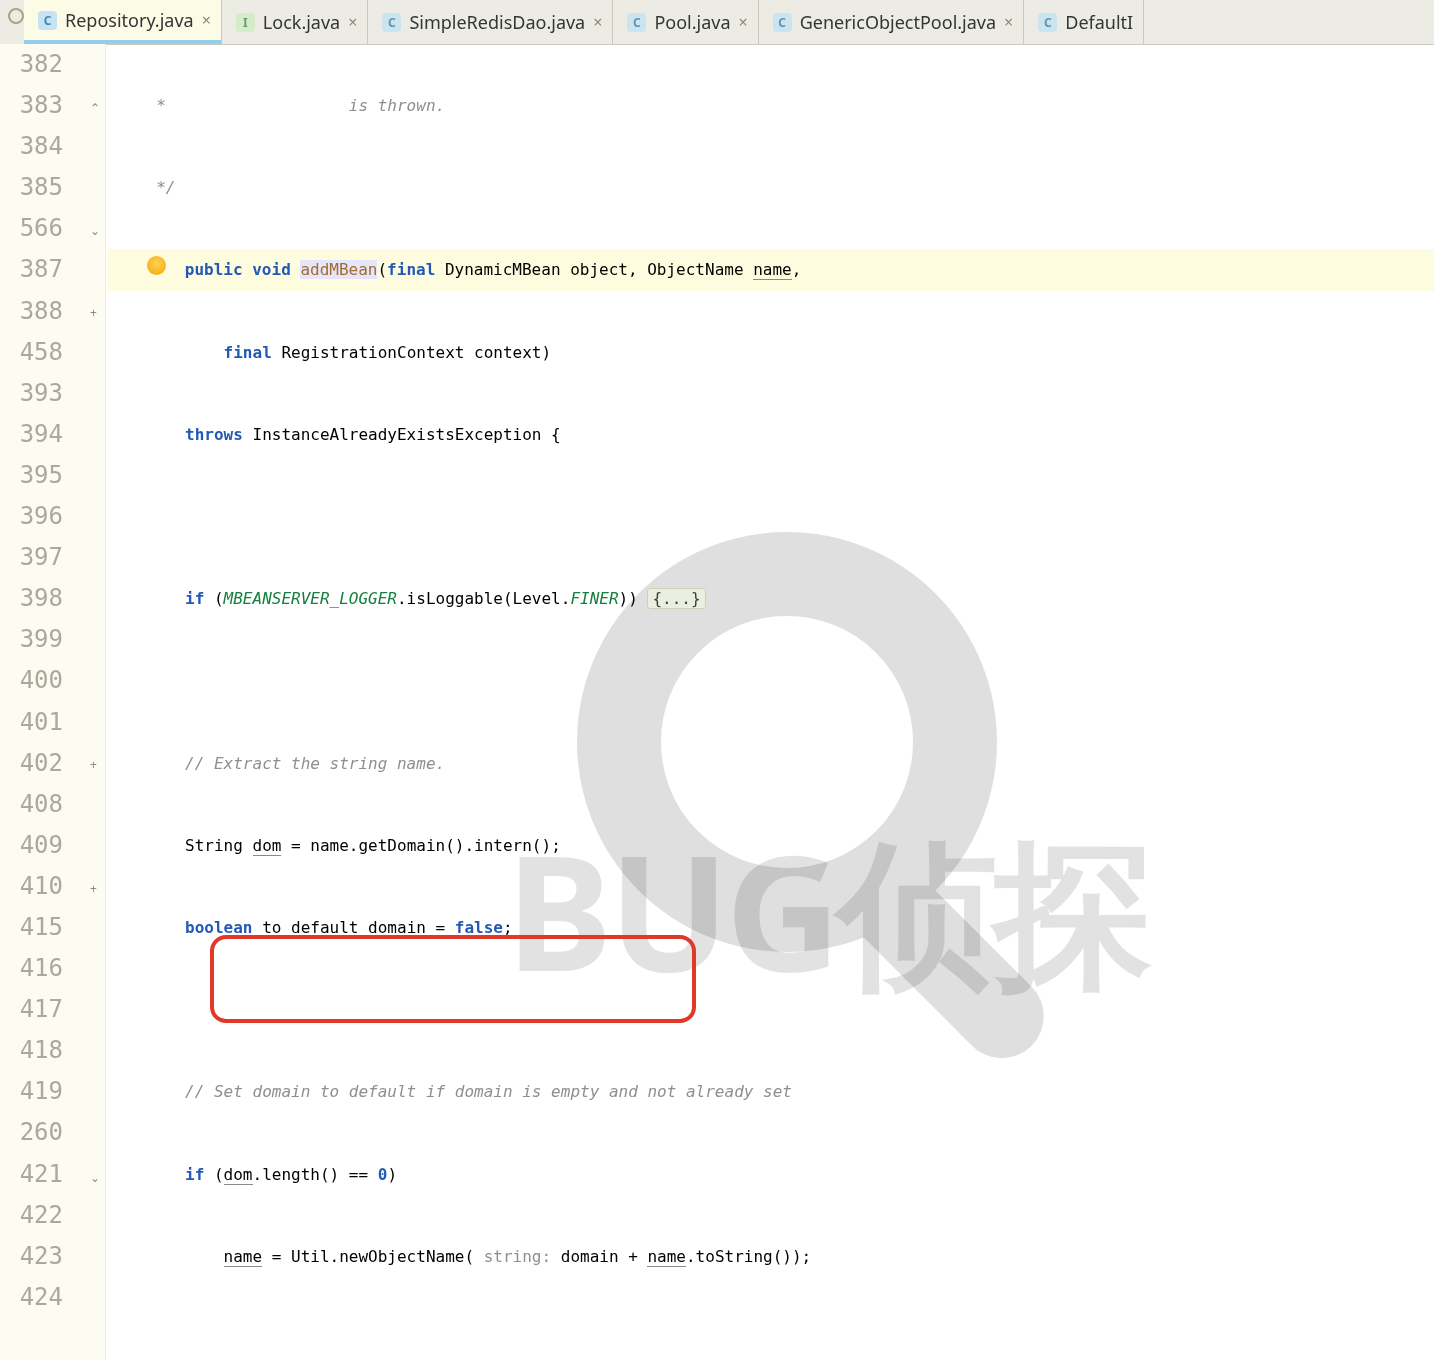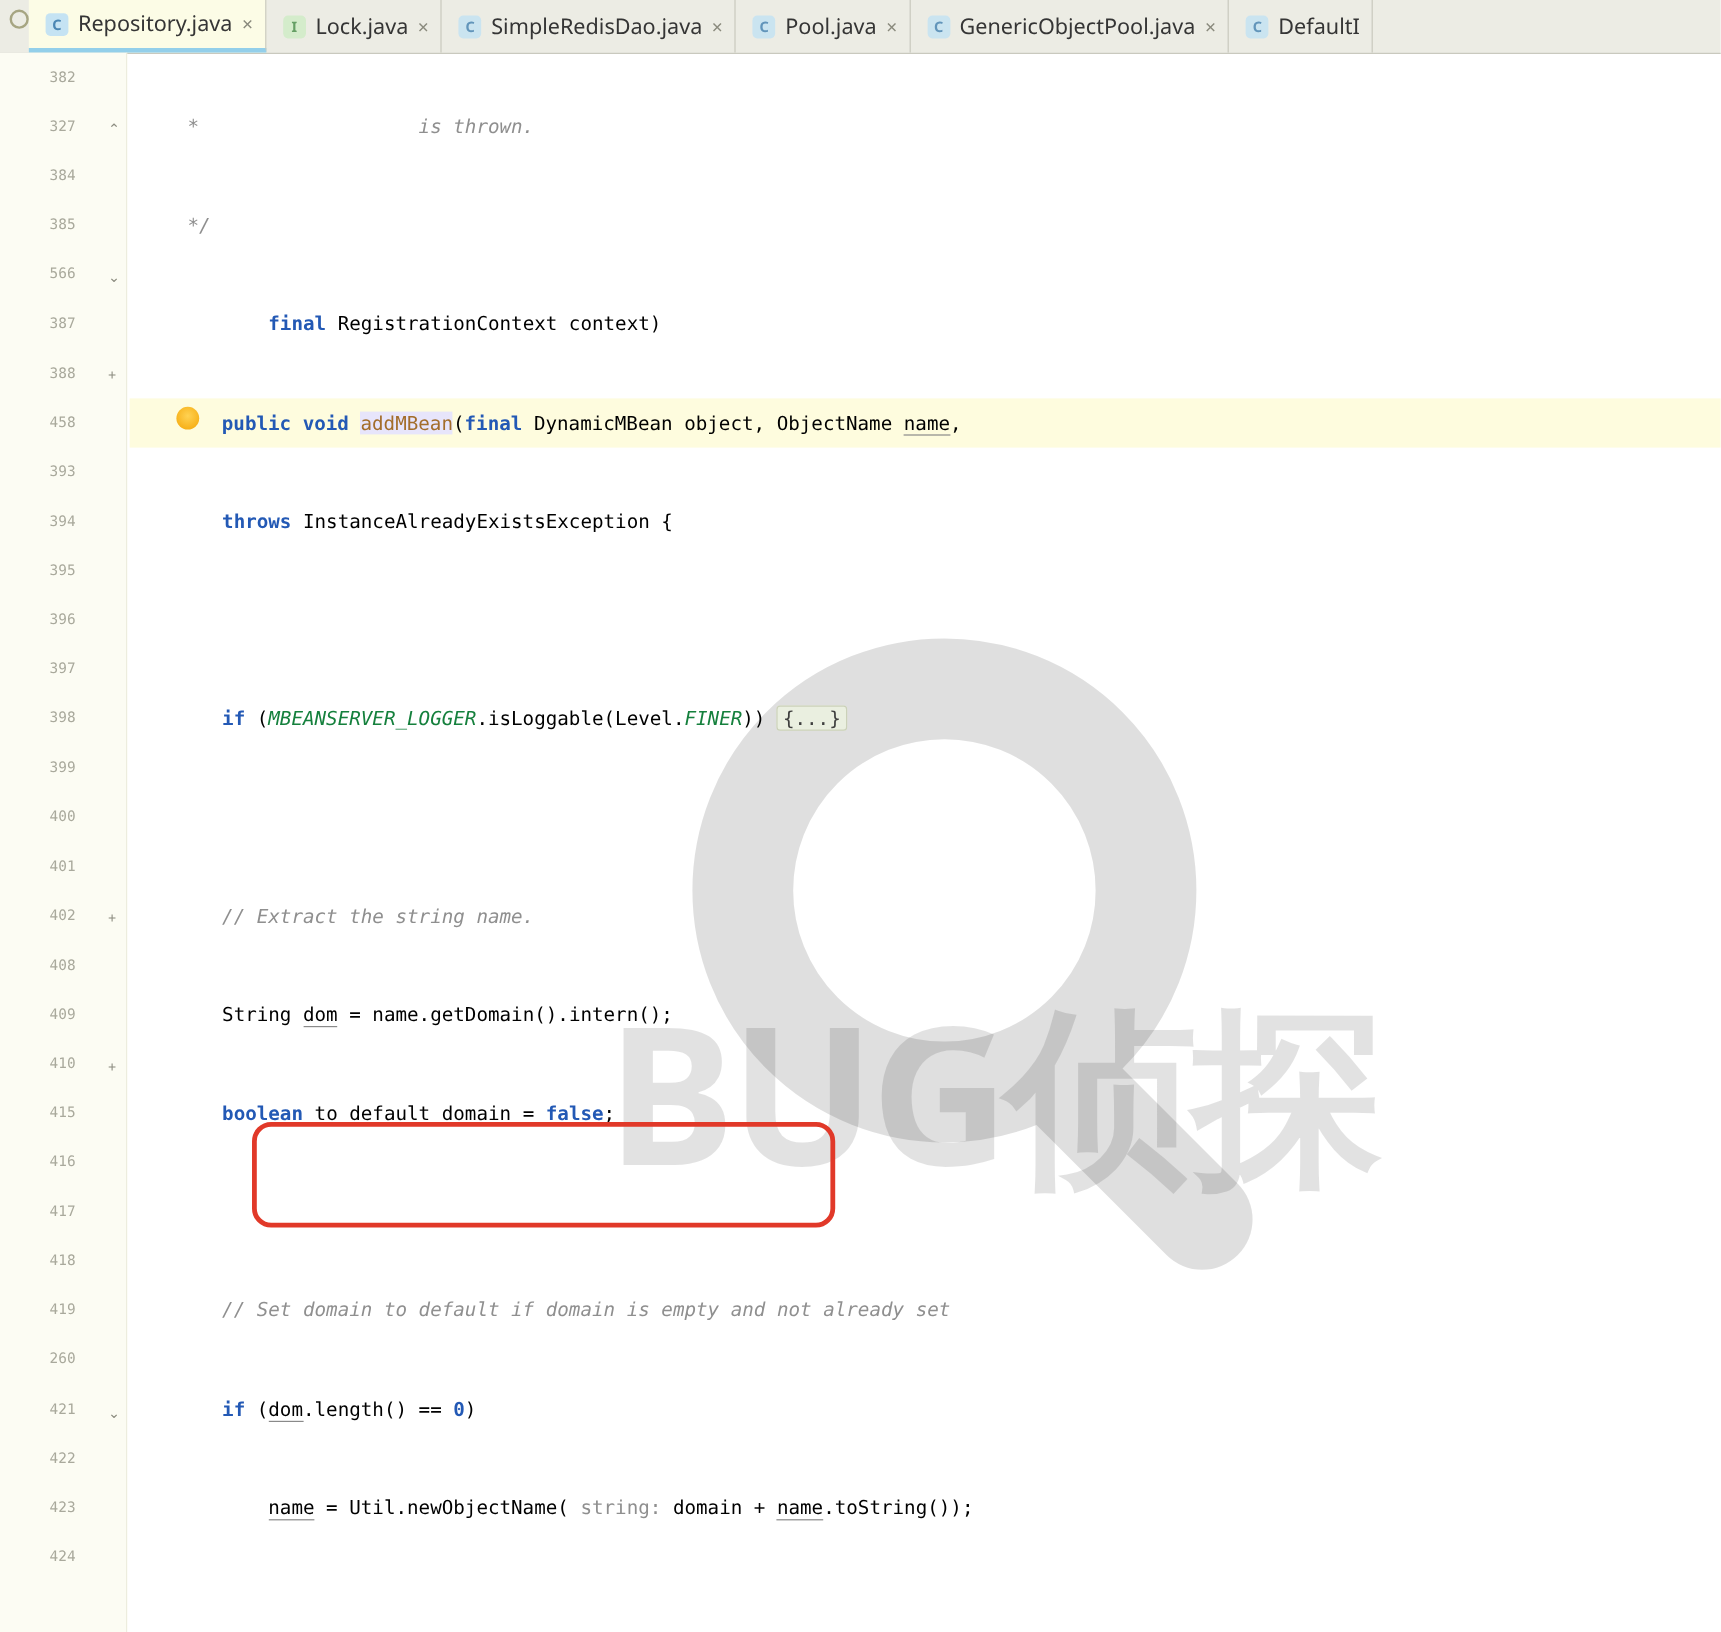--- a/index.html
+++ b/index.html
@@ -7,21 +7,21 @@
   .tabs{display:flex;height:44px;background:#ecece4;border-bottom:1px solid #c9c9be;font-size:18px;align-items:stretch;overflow:hidden;}
   .tab{display:flex;align-items:center;padding:0 10px 0 14px;gap:8px;border-right:1px solid #c9c9be;color:#353535;white-space:nowrap;}
   .tab.active{background:#fcfce6;border-bottom:4px solid #93cfea;}
   .tab .close{color:#8a8a7d;font-size:16px;}
   .ficon{width:19px;height:19px;border-radius:4px;display:inline-flex;align-items:center;justify-content:center;font-size:12px;font-weight:700;}
   .c-blue{background:#c5e3f3;color:#4a86b3;}
   .c-green{background:#d0ecc7;color:#4e924e;}
   .dim .ficon{opacity:.85}
   .pin{position:absolute;top:8px;left:8px;width:12px;height:12px;border:2px solid #a6a582;border-radius:50%;background:#ecece4;}
   
-  .gutter{position:absolute;left:0;top:44px;width:106px;bottom:0;background:#fcfcf3;border-right:1px solid #ededde;text-align:right;color:#a9a99c;font-family:"Menlo",monospace;font-size:12px;box-sizing:border-box;padding-right:42px;}
+  .gutter{position:absolute;left:0;top:44px;width:106px;bottom:0;background:#fcfcf3;border-right:1px solid #ededde;text-align:right;color:#a9a99c;font-family:"Menlo",monospace;font-size:24px;box-sizing:border-box;padding-right:42px;}
   .gl{height:41.1px;line-height:41.1px;}
   .fold{position:absolute;left:0;top:44px;width:108px;bottom:0;}
   .fold span{position:absolute;right:4px;width:14px;height:14px;font-size:12px;color:#8c8c80;}
   .code{position:absolute;left:108px;top:44px;right:0;bottom:0;font-family:"Menlo","Consolas",monospace;font-size:16px;line-height:41.1px;white-space:pre;}
   .cl{height:41.1px;}
   .hlrow{background:#fefcde;}
   .kw{color:#2359b5;font-weight:600;}
   .method{color:#a36d2b;}
   .methodsel{background:#e7e5fb;}
   .com{color:#8f8f8f;font-style:italic;}
@@ -69,21 +69,21 @@
     <span class="close">×</span>
   </div>
   <div class="tab dim">
     <span class="ficon c-blue">C</span>
     <span>DefaultI</span>
   </div>
 </div>
 
 <div class="gutter">
   <div class="gl">382</div>
-  <div class="gl">327</div>
+  <div class="gl">383</div>
   <div class="gl">384</div>
   <div class="gl">385</div>
   <div class="gl">566</div>
   <div class="gl">387</div>
   <div class="gl">388</div>
   <div class="gl">458</div>
   <div class="gl">393</div>
   <div class="gl">394</div>
   <div class="gl">395</div>
   <div class="gl">396</div>
@@ -121,22 +121,22 @@
   <svg width="600" height="600" viewBox="0 0 100 100">
       <circle cx="42" cy="42" r="28" fill="none" stroke="#000" stroke-width="14"></circle>
       <rect x="58" y="58" width="42" height="14" rx="7" fill="#000" transform="rotate(45 58 58)"></rect>
     </svg>
   <span>BUG侦探</span>
 </div>
 
 <div class="code">
 <div class="cl"><span class="com">     *                   is thrown.</span></div>
 <div class="cl"><span class="com">     */</span></div>
+<div class="cl hlrow"><span>    </span><span class="bulb"></span>  <span class="kw">public</span> <span class="kw">void</span> <span class="method methodsel">addMBean</span>(<span class="kw">final</span><span> DynamicMBean object, ObjectName </span><span class="var">name</span><span>,</span></div>
 <div class="cl"><span>            </span><span class="kw">final</span><span> RegistrationContext context)</span></div>
-<div class="cl hlrow"><span>    </span><span class="bulb"></span>  <span class="kw">public</span> <span class="kw">void</span> <span class="method methodsel">addMBean</span>(<span class="kw">final</span><span> DynamicMBean object, ObjectName </span><span class="var">name</span><span>,</span></div>
 <div class="cl"><span>        </span><span class="kw">throws</span><span> InstanceAlreadyExistsException {</span></div>
 <div class="cl"></div>
 <div class="cl"><span>        </span><span class="kw">if</span><span> (</span><span class="static">MBEANSERVER_LOGGER</span><span>.isLoggable(Level.</span><span class="static">FINER</span><span>)) </span><span class="fold-el">{...}</span></div>
 <div class="cl"></div>
 <div class="cl"><span>        </span><span class="com">// Extract the string name.</span></div>
 <div class="cl"><span>        </span><span>String </span><span class="var">dom</span><span> = name.getDomain().intern();</span></div>
 <div class="cl"><span>        </span><span class="kw">boolean</span><span> </span><span class="var">to_default_domain</span><span> = </span><span class="kw">false</span><span>;</span></div>
 <div class="cl"></div>
 <div class="cl"><span>        </span><span class="com">// Set domain to default if domain is empty and not already set</span></div>
 <div class="cl"><span>        </span><span class="kw">if</span><span> (</span><span class="var">dom</span><span>.length() == </span><span class="kw">0</span><span>)</span></div>

